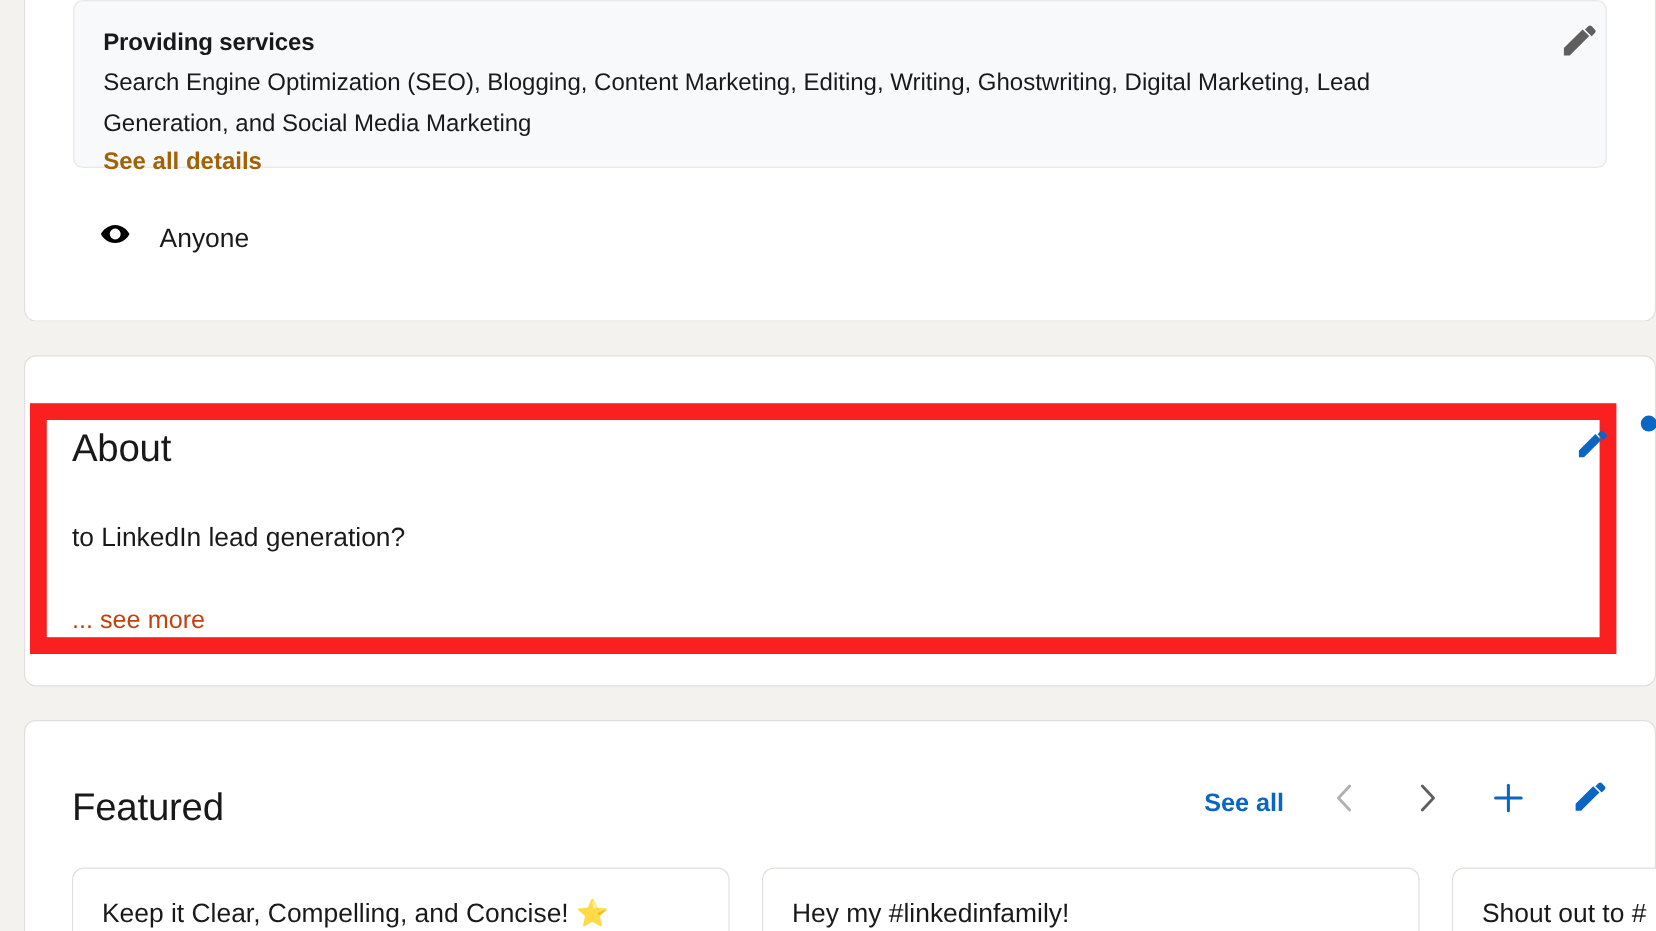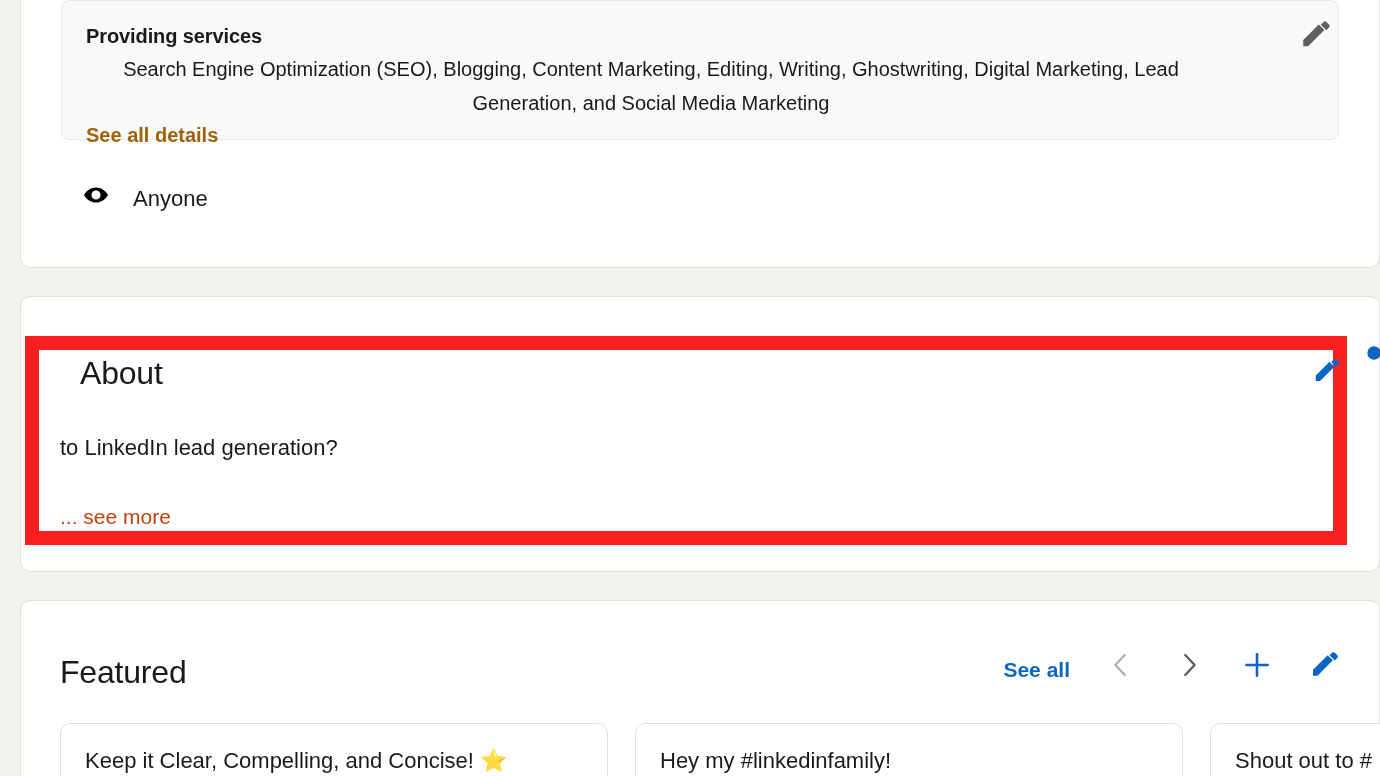--- a/index.html
+++ b/index.html
@@ -53,21 +53,20 @@
     line-height: 26px;
     letter-spacing: -0.1px;
   }
 
   .services-desc {
     font-size: 20px;
     line-height: 34px;
     color: rgba(0,0,0,0.9);
     max-width: 1130px;
     margin-top: 3px;
-    text-align: center;
   }
 
   .link-blue {
     display: inline-block;
     font-size: 20px;
     font-weight: bold;
     color: #a16207;
     line-height: 30px;
     cursor: pointer;
   }
@@ -112,21 +111,20 @@
 
   .about-title {
     position: absolute;
     left: 60px;
     top: 352px;
     font-size: 32px;
     line-height: 42px;
     font-weight: normal;
     letter-spacing: -0.2px;
     z-index: 7;
-    margin-left: 20px;
   }
 
   .about-body {
     position: absolute;
     left: 60px;
     top: 432px;
     width: 1282px;
     font-size: 22px;
     line-height: 32px;
     color: rgba(0,0,0,0.9);

